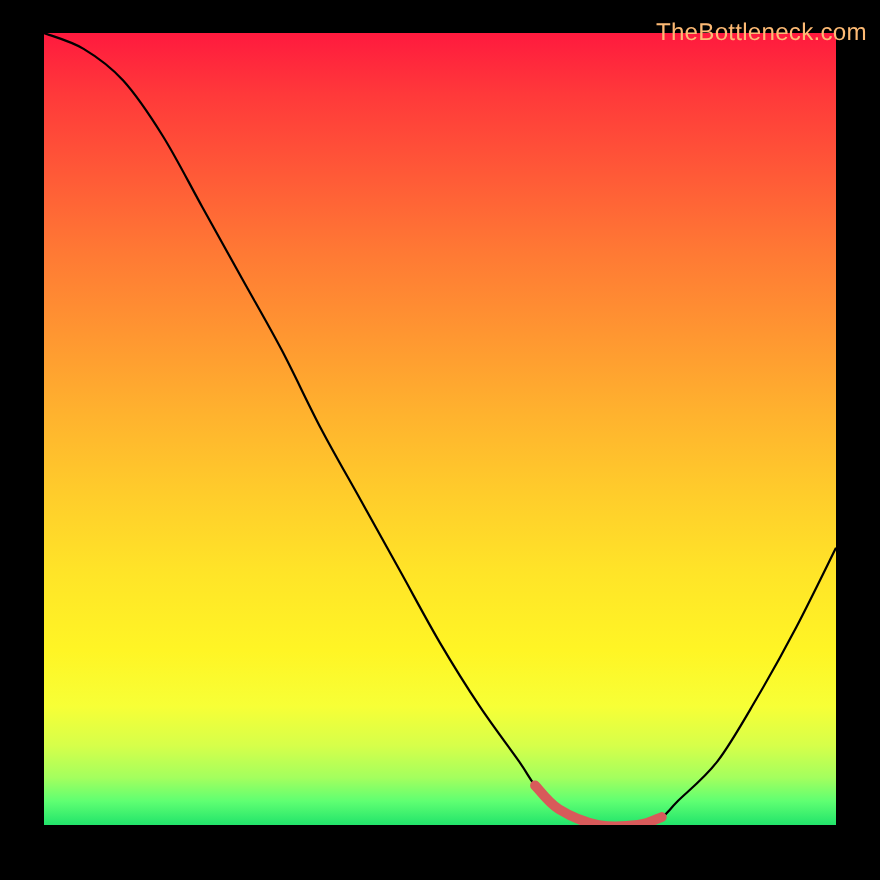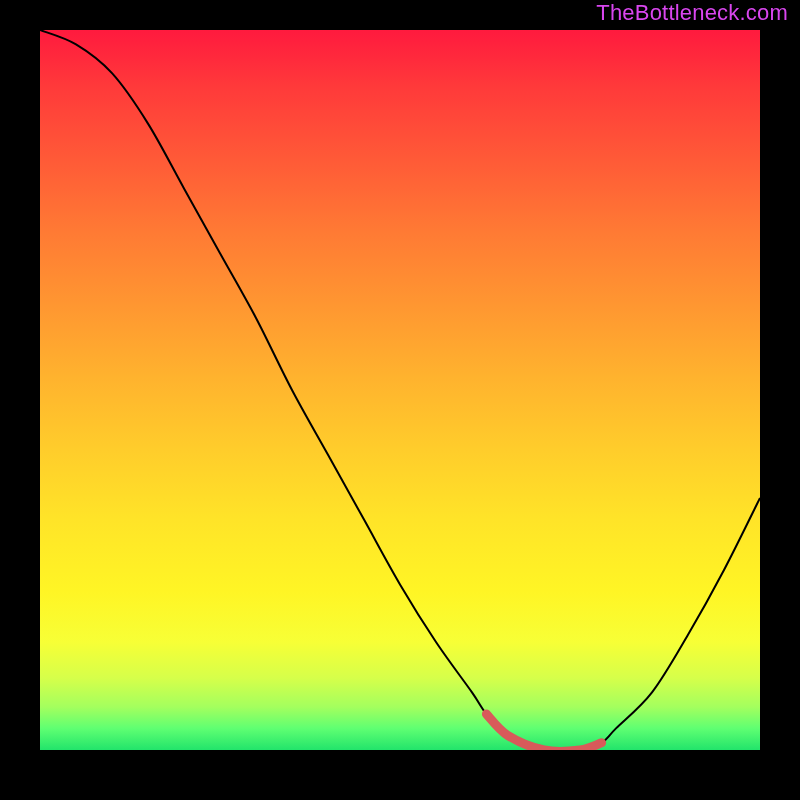--- a/index.html
+++ b/index.html
@@ -12,23 +12,23 @@
     font-family: Arial, Helvetica, sans-serif;
   }
   .frame {
     position: relative;
     width: 800px;
     height: 800px;
     background: #000;
   }
   .watermark {
     position: absolute;
-    top: 0;
+    top: 16px;
     right: 12px;
-    color: #d946ef;
+    color: #fdba74;
     font-size: 22px;
     font-weight: 500;
     letter-spacing: 0.2px;
     z-index: 10;
   }
   .plot-area {
     position: absolute;
     left: 40px;
     top: 30px;
     width: 720px;

